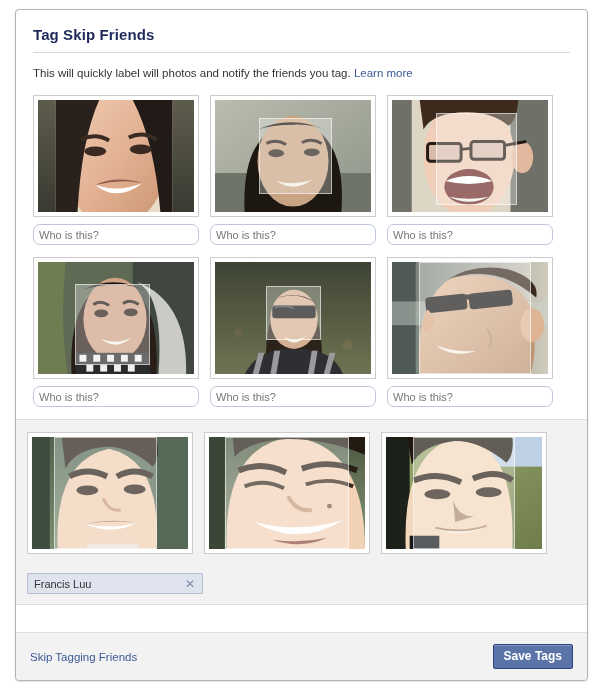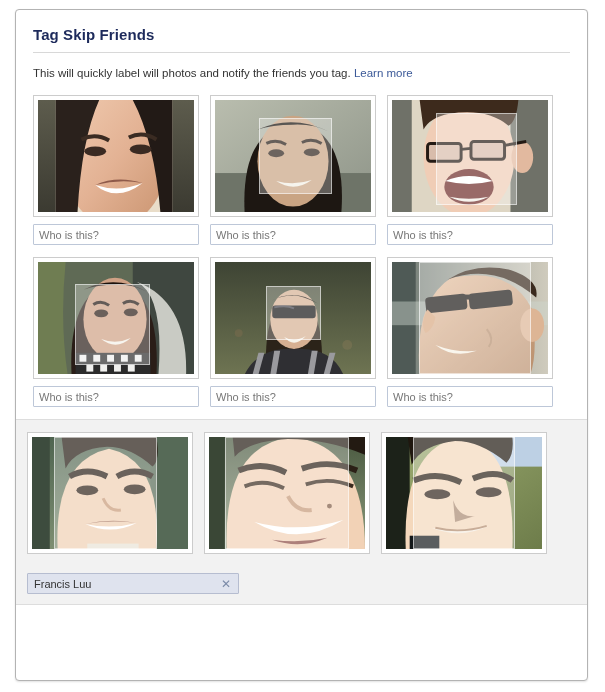--- a/index.html
+++ b/index.html
@@ -112,33 +112,33 @@
     width: 166px;
     height: 21px;
     margin-top: 7px;
     box-sizing: border-box;
     border: 1px solid #bdc7d8;
     background: #ffffff;
     font-family: "Liberation Sans", sans-serif;
     font-size: 11px;
     color: #555555;
     padding: 0 5px;
-    border-radius: 1px;
+    border-radius: 7px;
     outline: none;
   }
   .name-input::placeholder { color: #777777; opacity: 1; }
 
   
   .group-token-wrap {
     width: 100%;
     margin-top: 8px;
   }
   .token-field {
     position: relative;
-    width: 212px;
+    width: 176px;
     height: 21px;
     box-sizing: border-box;
     border: 1px solid #b6bdd0;
     background: #dfe3ee;
     border-radius: 1px;
     display: flex;
     align-items: center;
   }
   .token-text {
     font-size: 11px;
@@ -499,14 +499,18 @@
         <div class="token-field">
           <span class="token-text">Francis Luu</span>
           <span class="token-remove">✕</span>
         </div>
       </div>
 
     </div>
 
   </div>
 
+  <div class="dialog-footer">
+    <a class="skip-link" href="#">Skip Tagging Friends</a>
+    <button class="save-btn">Save Tags</button>
+  </div>
 
 </div>
 
 </body></html>

